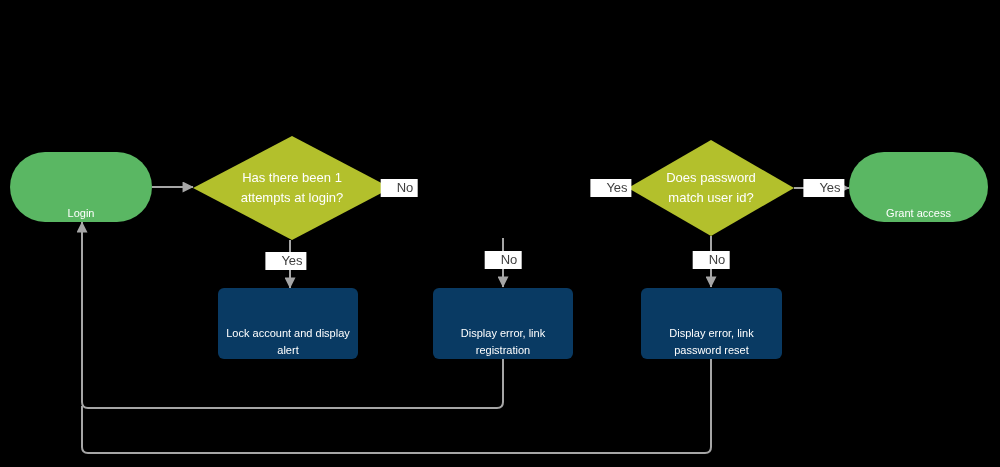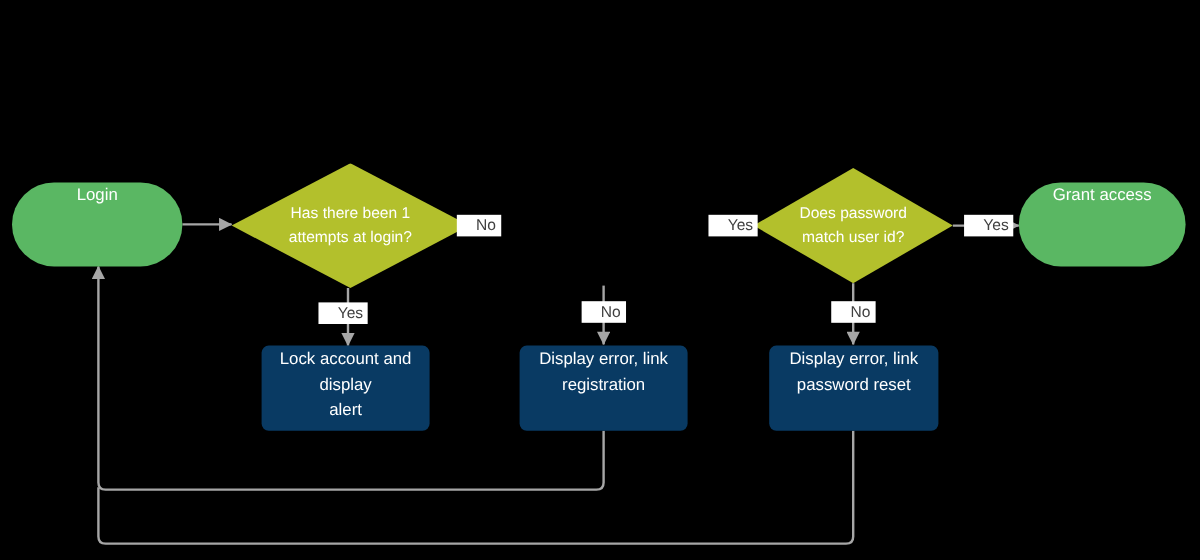--- a/index.html
+++ b/index.html
@@ -17,22 +17,22 @@
   .canvas{
     position:relative;width:1000px;height:467px;overflow:hidden;
     background:var(--background);
     font-family:"Liberation Sans", sans-serif;
   }
   .title{
     position:absolute;left:557px;top:14px;transform:translateX(-50%);
     font-size:22px;font-weight:700;color:var(--title-text);white-space:nowrap;
   }
   .node{
-    position:absolute;display:flex;align-items:flex-start;justify-content:center;
-    color:var(--node-text);font-size:14px;line-height:1.55;text-align:center;
+    position:absolute;display:flex;align-items:flex-end;justify-content:center;
+    color:var(--node-text);font-size:11px;line-height:1.55;text-align:center;
     white-space:pre-line;z-index:2;
   }
   .terminator{background:var(--terminator-fill);border-radius:35px;}
   .process{background:var(--process-fill);border-radius:6px;}
   .decision-wrap{position:absolute;z-index:2;}
   .decision-shape{
     position:absolute;inset:0;background:var(--decision-fill);
     clip-path:polygon(50% 0,100% 50%,50% 100%,0 50%);
   }
   .decision-text{

